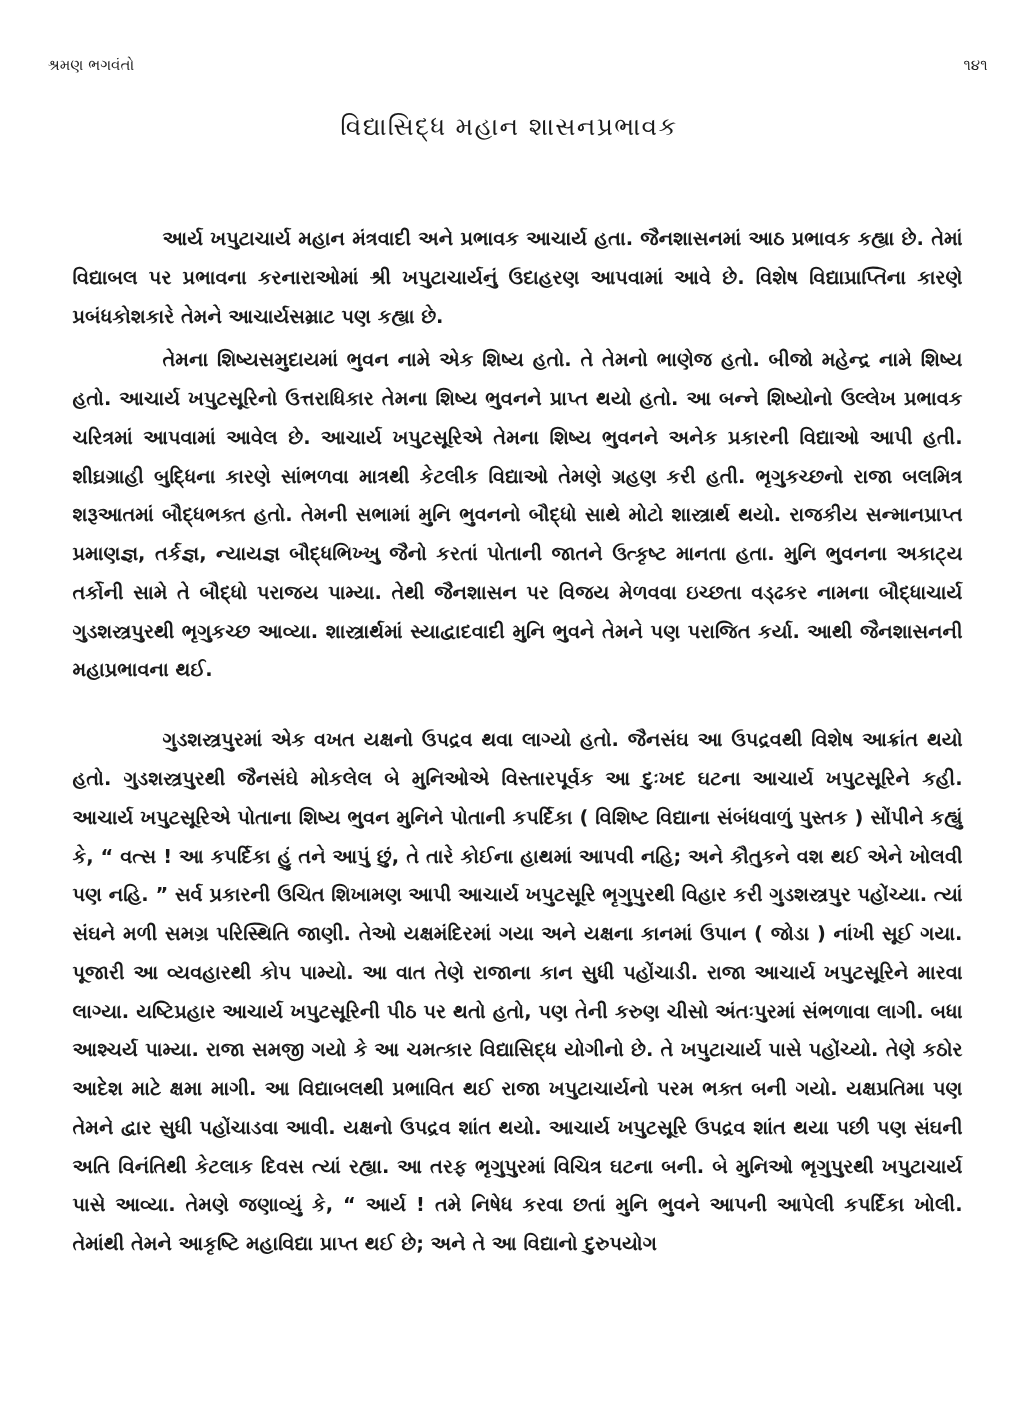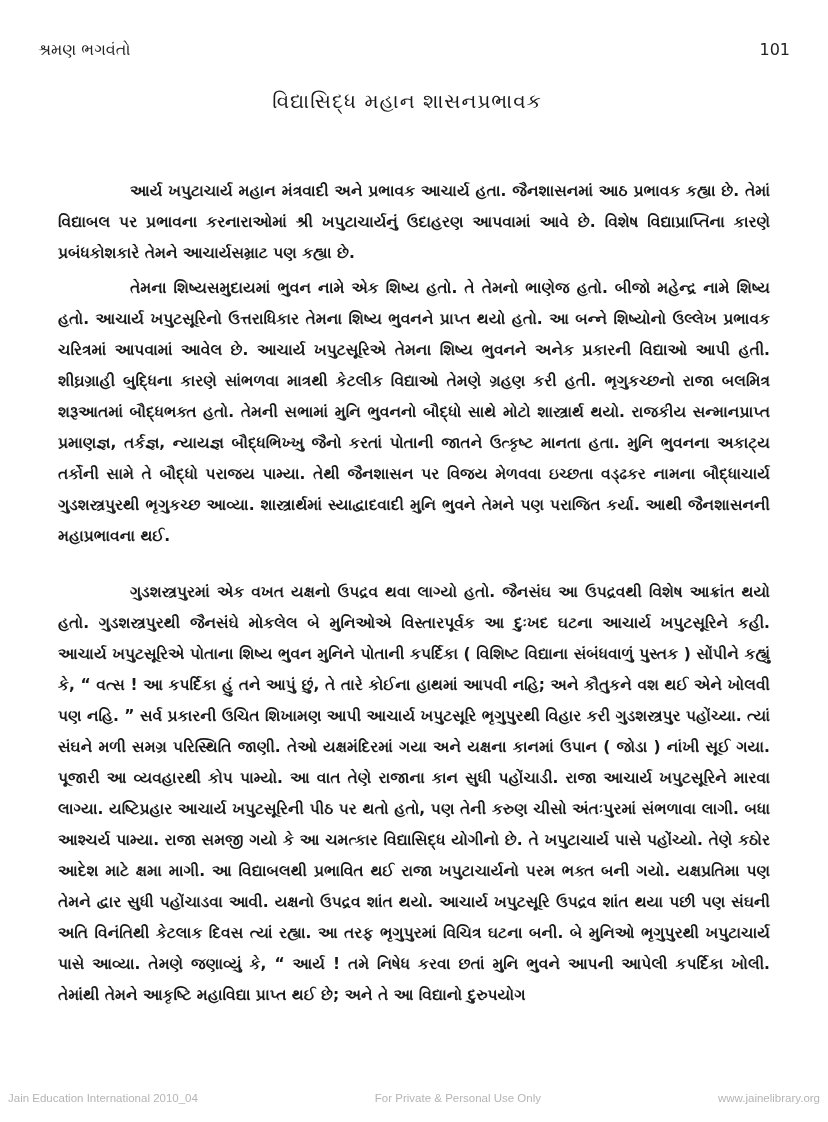--- a/index.html
+++ b/index.html
@@ -22,21 +22,22 @@
     height: 1122px;
   }
   .running-header {
     position: absolute;
     top: 40px;
     left: 38px;
     right: 38px;
     height: 24px;
     display: flex;
     justify-content: space-between;
-    font-size: 16px;
+    align-items: center;
+    font-size: 12px;
     color: #222;
   }
   .title-block {
     position: absolute;
     top: 86px;
     left: 0;
     width: 814px;
     text-align: center;
   }
   .subtitle {
@@ -82,32 +83,27 @@
     color: #b5b5b5;
   }
 </style>
 </head>
 <body>
 
 <div class="page">
 
   <div class="running-header">
     <span>શ્રમણ ભગવંતો</span>
-    <span>101</span>
+    <span>૧૪૧</span>
   </div>
 
   <div class="title-block">
     <div class="subtitle">વિદ્યાસિદ્ધ મહાન શાસનપ્રભાવક</div>
   </div>
 
   <div class="body-text">
     <p class="para">આર્ય ખપુટાચાર્ય મહાન મંત્રવાદી અને પ્રભાવક આચાર્ય હતા. જૈનશાસનમાં આઠ પ્રભાવક કહ્યા છે. તેમાં વિદ્યાબલ પર પ્રભાવના કરનારાઓમાં શ્રી ખપુટાચાર્યનું ઉદાહરણ આપવામાં આવે છે. વિશેષ વિદ્યાપ્રાપ્તિના કારણે પ્રબંધકોશકારે તેમને આચાર્યસમ્રાટ પણ કહ્યા છે.</p>
     <p class="para">તેમના શિષ્યસમુદાયમાં ભુવન નામે એક શિષ્ય હતો. તે તેમનો ભાણેજ હતો. બીજો મહેન્દ્ર નામે શિષ્ય હતો. આચાર્ય ખપુટસૂરિનો ઉત્તરાધિકાર તેમના શિષ્ય ભુવનને પ્રાપ્ત થયો હતો. આ બન્ને શિષ્યોનો ઉલ્લેખ પ્રભાવક ચરિત્રમાં આપવામાં આવેલ છે. આચાર્ય ખપુટસૂરિએ તેમના શિષ્ય ભુવનને અનેક પ્રકારની વિદ્યાઓ આપી હતી. શીઘ્રગ્રાહી બુદ્ધિના કારણે સાંભળવા માત્રથી કેટલીક વિદ્યાઓ તેમણે ગ્રહણ કરી હતી. ભૃગુકચ્છનો રાજા બલમિત્ર શરૂઆતમાં બૌદ્ધભક્ત હતો. તેમની સભામાં મુનિ ભુવનનો બૌદ્ધો સાથે મોટો શાસ્ત્રાર્થ થયો. રાજકીય સન્માનપ્રાપ્ત પ્રમાણજ્ઞ, તર્કજ્ઞ, ન્યાયજ્ઞ બૌદ્ધભિખ્ખુ જૈનો કરતાં પોતાની જાતને ઉત્કૃષ્ટ માનતા હતા. મુનિ ભુવનના અકાટ્ય તર્કોની સામે તે બૌદ્ધો પરાજય પામ્યા. તેથી જૈનશાસન પર વિજય મેળવવા ઇચ્છતા વડ્ઢકર નામના બૌદ્ધાચાર્ય ગુડશસ્ત્રપુરથી ભૃગુકચ્છ આવ્યા. શાસ્ત્રાર્થમાં સ્યાદ્વાદવાદી મુનિ ભુવને તેમને પણ પરાજિત કર્યા. આથી જૈનશાસનની મહાપ્રભાવના થઈ.</p>
     <p class="para gap-before">ગુડશસ્ત્રપુરમાં એક વખત યક્ષનો ઉપદ્રવ થવા લાગ્યો હતો. જૈનસંઘ આ ઉપદ્રવથી વિશેષ આક્રાંત થયો હતો. ગુડશસ્ત્રપુરથી જૈનસંઘે મોકલેલ બે મુનિઓએ વિસ્તારપૂર્વક આ દુઃખદ ઘટના આચાર્ય ખપુટસૂરિને કહી. આચાર્ય ખપુટસૂરિએ પોતાના શિષ્ય ભુવન મુનિને પોતાની કપર્દિકા ( વિશિષ્ટ વિદ્યાના સંબંધવાળું પુસ્તક ) સોંપીને કહ્યું કે, “ વત્સ ! આ કપર્દિકા હું તને આપું છું, તે તારે કોઈના હાથમાં આપવી નહિ; અને કૌતુકને વશ થઈ એને ખોલવી પણ નહિ. ” સર્વ પ્રકારની ઉચિત શિખામણ આપી આચાર્ય ખપુટસૂરિ ભૃગુપુરથી વિહાર કરી ગુડશસ્ત્રપુર પહોંચ્યા. ત્યાં સંઘને મળી સમગ્ર પરિસ્થિતિ જાણી. તેઓ યક્ષમંદિરમાં ગયા અને યક્ષના કાનમાં ઉપાન ( જોડા ) નાંખી સૂઈ ગયા. પૂજારી આ વ્યવહારથી કોપ પામ્યો. આ વાત તેણે રાજાના કાન સુધી પહોંચાડી. રાજા આચાર્ય ખપુટસૂરિને મારવા લાગ્યા. યષ્ટિપ્રહાર આચાર્ય ખપુટસૂરિની પીઠ પર થતો હતો, પણ તેની કરુણ ચીસો અંતઃપુરમાં સંભળાવા લાગી. બધા આશ્ચર્ય પામ્યા. રાજા સમજી ગયો કે આ ચમત્કાર વિદ્યાસિદ્ધ યોગીનો છે. તે ખપુટાચાર્ય પાસે પહોંચ્યો. તેણે કઠોર આદેશ માટે ક્ષમા માગી. આ વિદ્યાબલથી પ્રભાવિત થઈ રાજા ખપુટાચાર્યનો પરમ ભક્ત બની ગયો. યક્ષપ્રતિમા પણ તેમને દ્વાર સુધી પહોંચાડવા આવી. યક્ષનો ઉપદ્રવ શાંત થયો. આચાર્ય ખપુટસૂરિ ઉપદ્રવ શાંત થયા પછી પણ સંઘની અતિ વિનંતિથી કેટલાક દિવસ ત્યાં રહ્યા. આ તરફ ભૃગુપુરમાં વિચિત્ર ઘટના બની. બે મુનિઓ ભૃગુપુરથી ખપુટાચાર્ય પાસે આવ્યા. તેમણે જણાવ્યું કે, “ આર્ય ! તમે નિષેધ કરવા છતાં મુનિ ભુવને આપની આપેલી કપર્દિકા ખોલી. તેમાંથી તેમને આકૃષ્ટિ મહાવિદ્યા પ્રાપ્ત થઈ છે; અને તે આ વિદ્યાનો દુરુપયોગ</p>
   </div>
 
-  <div class="footer">
-    <span>Jain Education International   2010_04</span>
-    <span>For Private &amp; Personal Use Only</span>
-    <span>www.jainelibrary.org</span>
-  </div>
 
 </div>
 
 </body></html>

